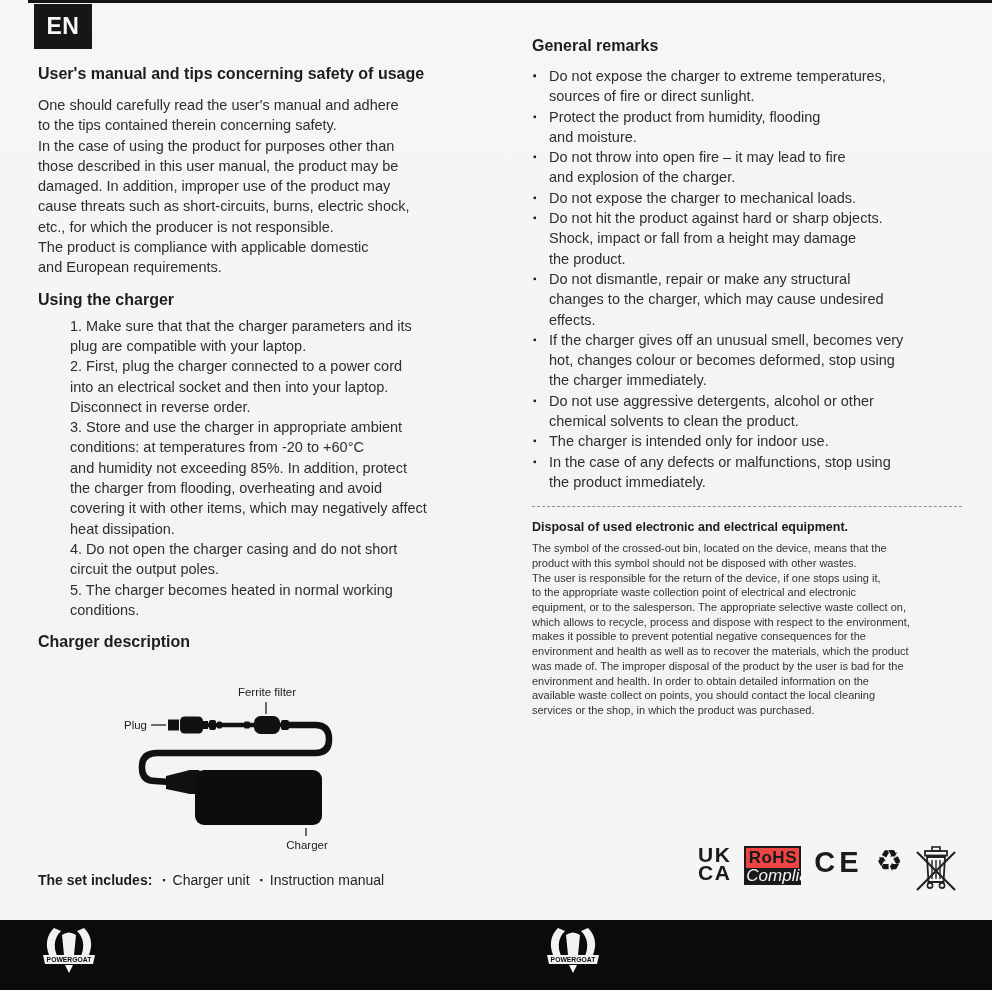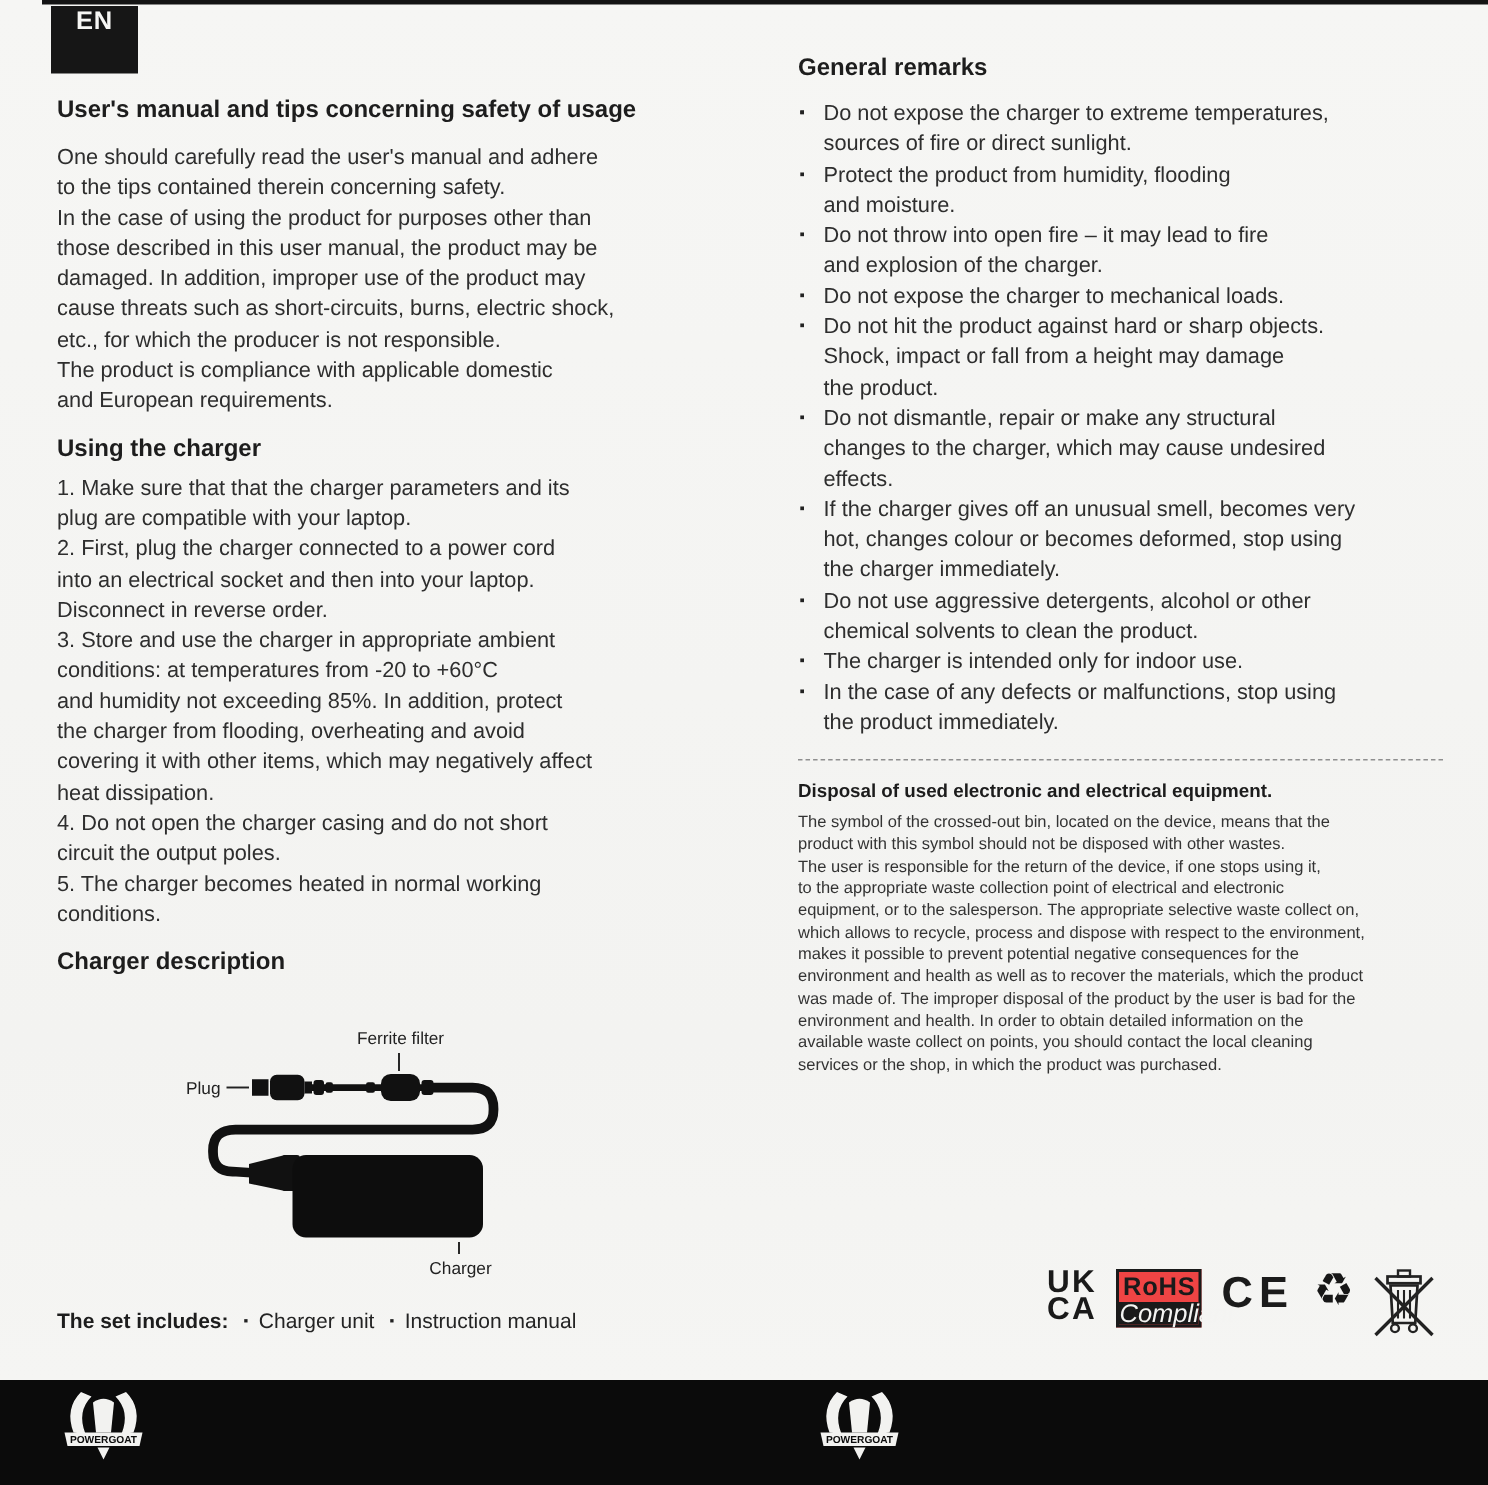--- a/index.html
+++ b/index.html
@@ -7,33 +7,33 @@
   body {
     position:relative;
     font-family:"Liberation Sans", sans-serif;
     background:linear-gradient(180deg,#f6f6f4 0%,#f3f3f1 70%,#f5f5f3 93%,#ffffff 96%);
     color:#2e2e2e;
     overflow:hidden;
   }
   .top-strip { position:absolute; left:28px; top:0; width:964px; height:3px; background:#141414; }
   .en-badge {
     position:absolute; left:34px; top:4px; width:58px; height:45px;
-    background:#161616; color:#f6f6f4; font-weight:bold; font-size:17px;
-    display:flex; justify-content:center; letter-spacing:.5px;
+    background:#161616; color:#f6f6f4; font-weight:bold; font-size:23px;
+    display:flex; align-items:center; justify-content:center; letter-spacing:.5px;
   }
   .col { position:absolute; }
   .col-left  { left:38px;  top:64px;  width:452px; }
   .col-right { left:532px; top:36px;  width:430px; }
   h1,h2 { font-size:16px; font-weight:bold; color:#1d1d1d; line-height:20px; }
   .body-text {
     font-size:14.5px; line-height:20.3px; white-space:pre; color:#2e2e2e;
   }
   .intro { margin-top:11px; }
   .h-using { margin-top:12px; }
-  .using { margin-top:6px; }
+  .using { margin-top:6px;margin-left:32px; }
   .h-desc { margin-top:12px; }
   .diagram-wrap { margin-top:28px; height:178px; position:relative; }
   .set-line { margin-top:14px; font-size:14px; color:#242424; }
   .set-line .lbl { font-weight:bold; color:#1d1d1d; }
   .set-line .blt-inline { font-size:9px; vertical-align:2px; margin:0 7px 0 10px; color:#222; }
   .remarks-list { list-style:none; margin-top:10px; }
   .remarks-list li {
     position:relative; padding-left:17px;
     font-size:14.5px; line-height:20.3px; white-space:pre; color:#2e2e2e;
   }

